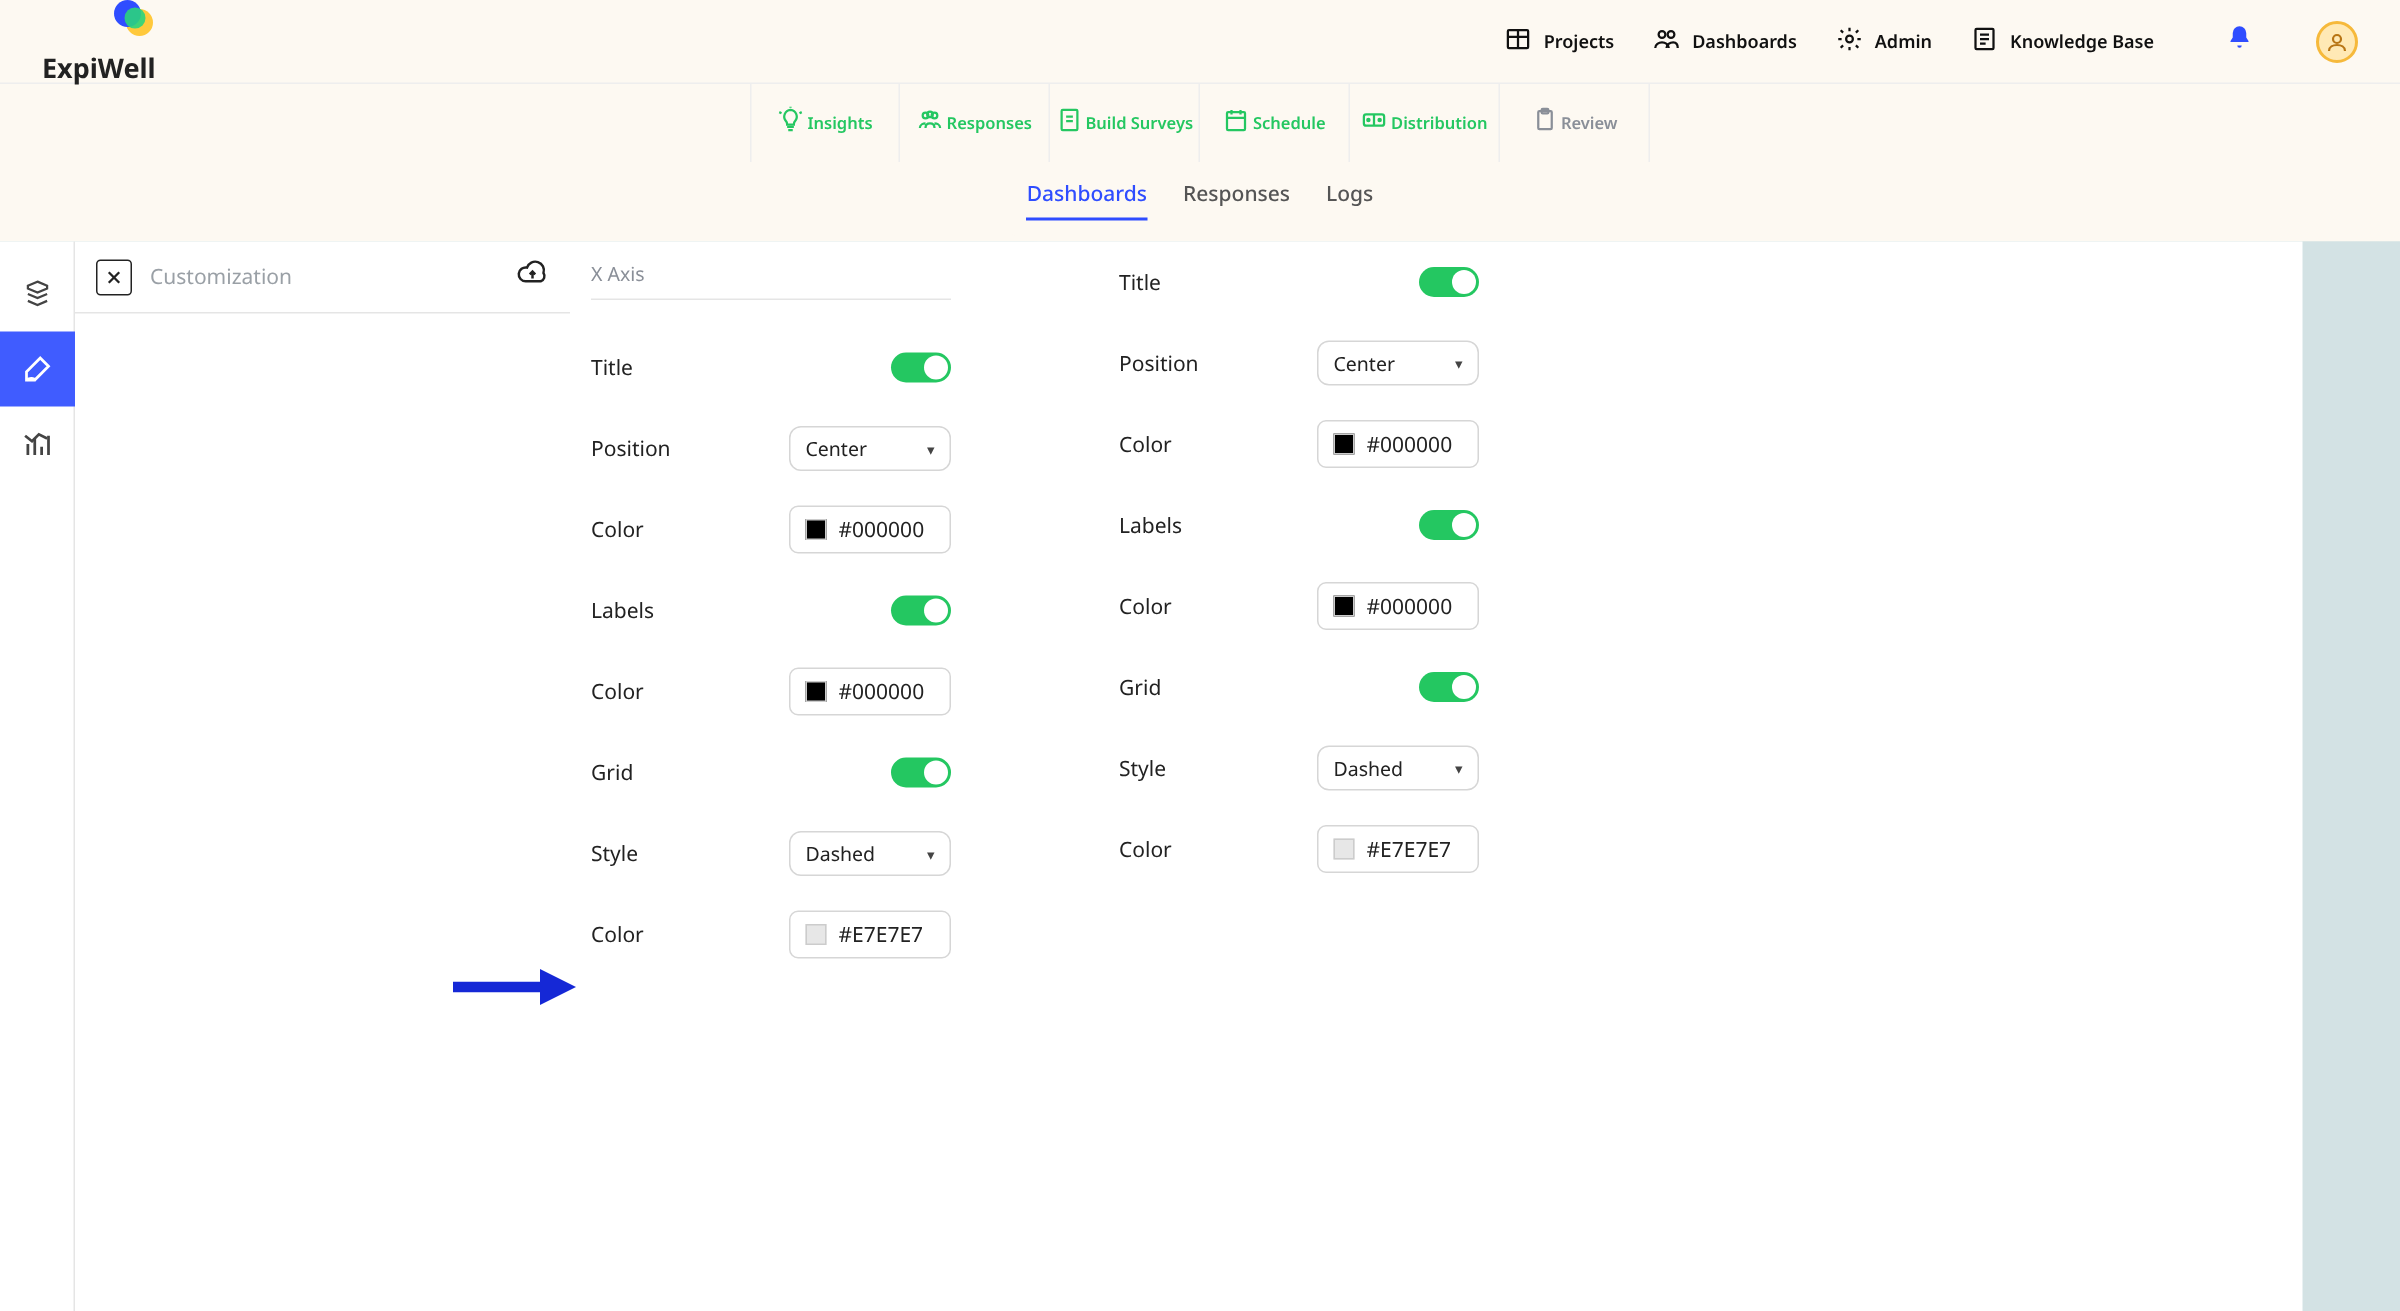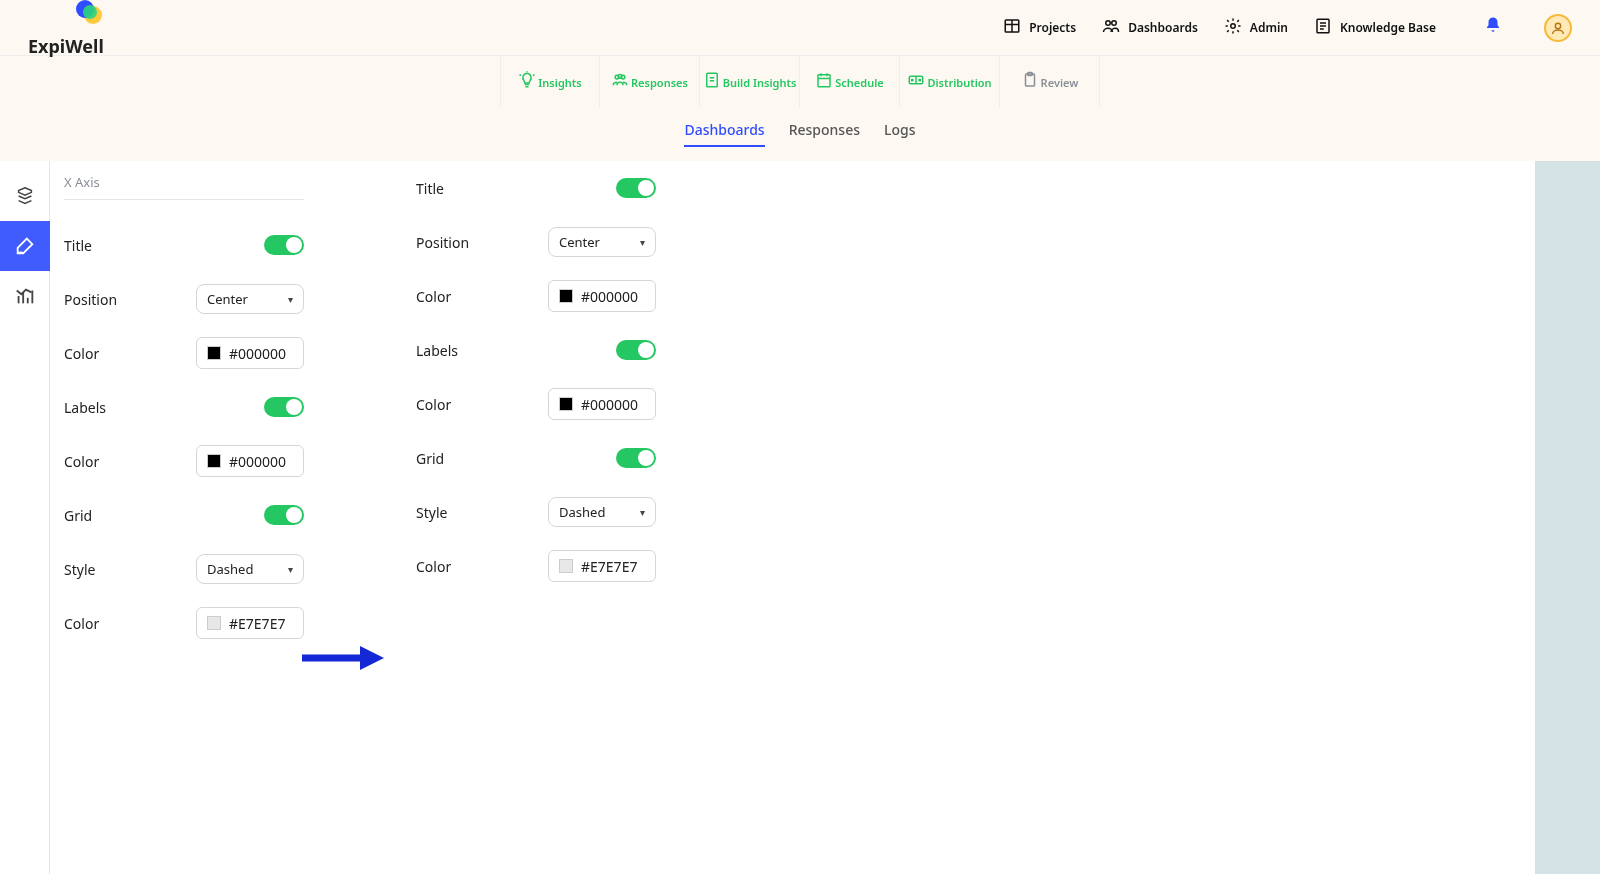--- a/index.html
+++ b/index.html
@@ -163,21 +163,21 @@
           <path d="M3 19c0-3 3-4 5-4M21 19c0-3-3-4-5-4M8 19c0-3 2-4 4-4s4 1 4 4"></path>
         </svg></span>
     <span class="ptab-label" style="color:#24c761">Responses</span>
   </div>
   <div class="ptab">
     <span><svg viewBox="0 0 24 24" fill="none" stroke="#24c761" stroke-width="2">
           <rect x="5" y="3" width="14" height="18" rx="1"></rect>
           <line x1="9" y1="9" x2="15" y2="9"></line>
           <line x1="9" y1="13" x2="15" y2="13"></line>
         </svg></span>
-    <span class="ptab-label" style="color:#24c761">Build Insights</span>
+    <span class="ptab-label" style="color:#24c761">Build Surveys</span>
   </div>
   <div class="ptab">
     <span><svg viewBox="0 0 24 24" fill="none" stroke="#24c761" stroke-width="2">
           <rect x="4" y="5" width="16" height="16" rx="1"></rect>
           <line x1="4" y1="10" x2="20" y2="10"></line>
           <line x1="8" y1="3" x2="8" y2="7"></line>
           <line x1="16" y1="3" x2="16" y2="7"></line>
         </svg></span>
     <span class="ptab-label" style="color:#24c761">Schedule</span>
   </div>
@@ -228,20 +228,37 @@
           <line x1="10" y1="20" x2="10" y2="8"></line>
           <line x1="15" y1="20" x2="15" y2="14"></line>
           <line x1="20" y1="20" x2="20" y2="6"></line>
           <path d="M3 6l5 4 5-5 6 3"></path>
         </svg>
     </div>
   </div>
 
   <div class="content">
     <div class="content-inner">
+      <div class="cust-panel">
+        <div class="cust-header">
+          <span class="close-box">
+            <svg width="12" height="12" viewBox="0 0 24 24" stroke="#222" stroke-width="3">
+                <line x1="5" y1="5" x2="19" y2="19"></line>
+                <line x1="19" y1="5" x2="5" y2="19"></line>
+              </svg>
+          </span>
+          <span class="cust-title">Customization</span>
+          <span class="cloud">
+            <svg width="22" height="22" viewBox="0 0 24 24" fill="none" stroke="#222" stroke-width="1.8">
+                <path d="M7 18a5 5 0 1 1 1-9.9A6 6 0 0 1 20 12a4 4 0 0 1-2 6H7z"></path>
+                <path d="M12 16v-5M10 13l2-2 2 2"></path>
+              </svg>
+          </span>
+        </div>
+      </div>
 
       <div class="axis-panels">
 
         <div class="axis-col">
           <div class="axis-header">X Axis</div>
 
           <div class="axis-row">
             <span class="axis-label">Title</span>
             <span class="toggle"></span>
           </div>

